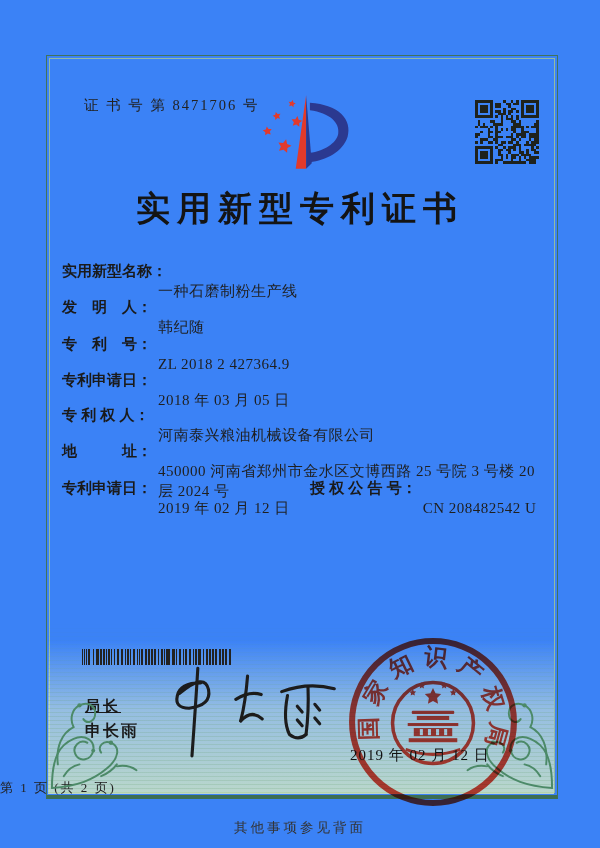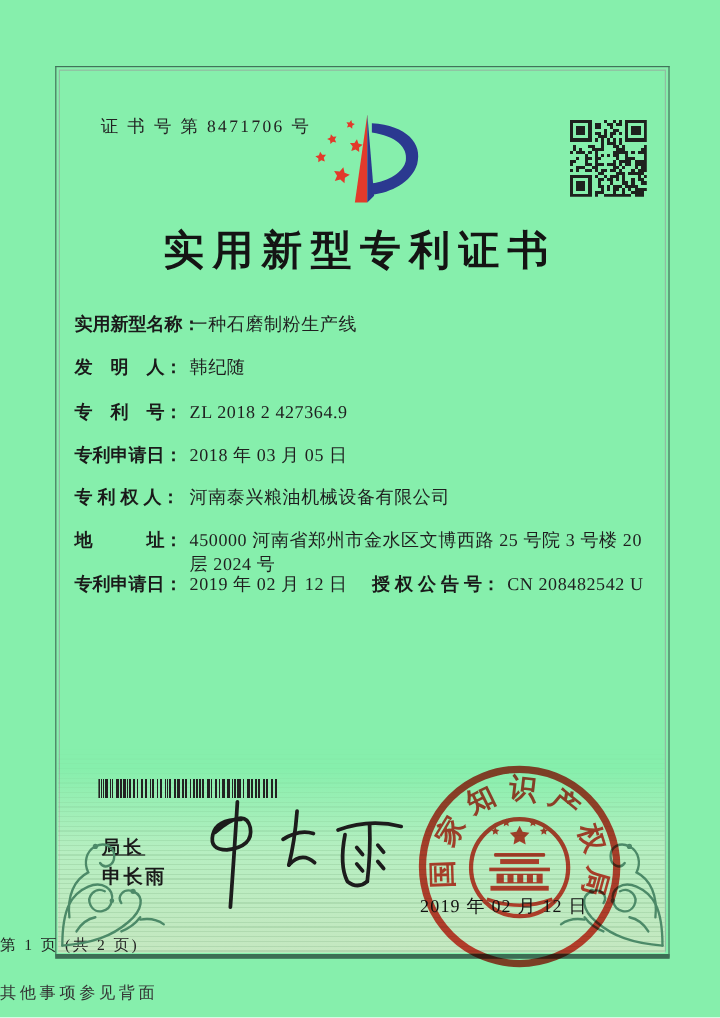--- a/index.html
+++ b/index.html
@@ -1,16 +1,16 @@
 <!DOCTYPE html>
 <html><head>
 <meta charset="utf-8">
 <style>
   html,body{margin:0;padding:0;background:#ffffff;}
-  .page{position:relative;width:600px;height:848px;margin:0 auto;background:#86efac;overflow:hidden;
+  .page{position:relative;width:600px;height:848px;margin:0 auto;background:#3b82f6;overflow:hidden;
         font-family:"Liberation Serif",serif;color:#1c1c1c;}
   
   .frame{position:absolute;left:46px;top:55px;width:510px;height:739px;
          border:1px solid #41735a;border-bottom:4px solid #3c6e54;background:transparent;}
   .frame-inner{position:absolute;inset:2px;border:1px solid #92bba2;}
   
   .tint{position:absolute;left:48px;top:640px;width:506px;height:154px;
         background:linear-gradient(180deg,rgba(226,240,216,0) 0%,rgba(222,238,210,.55) 45%,rgba(208,230,196,.85) 100%);}
   .glines{position:absolute;left:48px;top:620px;width:506px;height:174px;
         background:repeating-linear-gradient(180deg,rgba(104,160,110,.20) 0 1px,rgba(255,255,255,0) 1px 4px);
@@ -20,21 +20,21 @@
   .cert-no{position:absolute;left:84px;top:96px;font-size:14.5px;letter-spacing:2px;color:#222;}
   .logo{position:absolute;left:258px;top:93px;width:100px;height:80px;}
   .qr{position:absolute;left:475px;top:100px;width:64px;height:64px;}
   .title{position:absolute;left:0;top:186px;width:100%;margin:0;text-align:center;
          font-size:34px;font-weight:bold;letter-spacing:7px;color:#141414;
          font-family:"Liberation Serif",serif;}
   
   .frow{position:absolute;left:62px;width:482px;font-size:15px;line-height:20px;}
   .f-label{display:inline-block;width:96px;font-family:"Liberation Sans",sans-serif;
            font-weight:bold;color:#1a1a1a;white-space:nowrap;vertical-align:top;}
-  .f-value{display:inline-block;width:382px;vertical-align:top;letter-spacing:.5px;color:#1f1f1f;}
+  .f-value{display:inline-block;width:382px;vertical-align:top;letter-spacing:.5px;color:#1f1f1f;margin-top:20px;}
   .f-value.narrow{width:235px;}
   .pair2{position:absolute;left:248px;top:0;white-space:nowrap;}
   .pair2 .f-label{width:auto;margin-right:6px;}
   .pair2 .f-value{width:auto;text-align:right;}
   
   .paras{position:absolute;left:62px;top:505px;width:482px;}
   .paras p{margin:0;font-size:14.5px;line-height:23.5px;text-indent:2em;text-align:justify;
            letter-spacing:.4px;color:#262626;}
   
   .barcode{position:absolute;left:82px;top:649px;width:152px;height:16px;}
@@ -42,21 +42,21 @@
                   font-weight:bold;font-size:15px;letter-spacing:3px;color:#1a1a1a;text-decoration:underline;}
   .director-name{position:absolute;left:85px;top:721px;font-family:"Liberation Sans",sans-serif;
                  font-weight:bold;font-size:16px;letter-spacing:2px;color:#1a1a1a;}
   .signature{position:absolute;left:152px;top:662px;width:195px;height:108px;z-index:4;}
   .seal{position:absolute;left:347px;top:636px;width:172px;height:172px;z-index:5;
         mix-blend-mode:multiply;opacity:.95;}
   .seal-date{position:absolute;left:350px;top:746px;width:170px;font-size:15px;letter-spacing:1px;
              color:#111;z-index:6;}
   .page-no{position:absolute;left:0;top:779px;width:100%;font-size:13px;
            letter-spacing:2px;color:#222;}
-  .back-note{position:absolute;left:0;top:819px;width:100%;text-align:left;font-size:13.5px;
+  .back-note{position:absolute;left:0;top:819px;width:100%;text-align:center;font-size:13.5px;
              letter-spacing:3px;color:#333;}
   .corner{position:absolute;width:118px;height:128px;z-index:2;}
   .corner.left{left:48px;top:664px;}
   .corner.right{left:438px;top:664px;transform:scaleX(-1);}
 </style>
 </head>
 <body>
 
 <div class="page">
 

